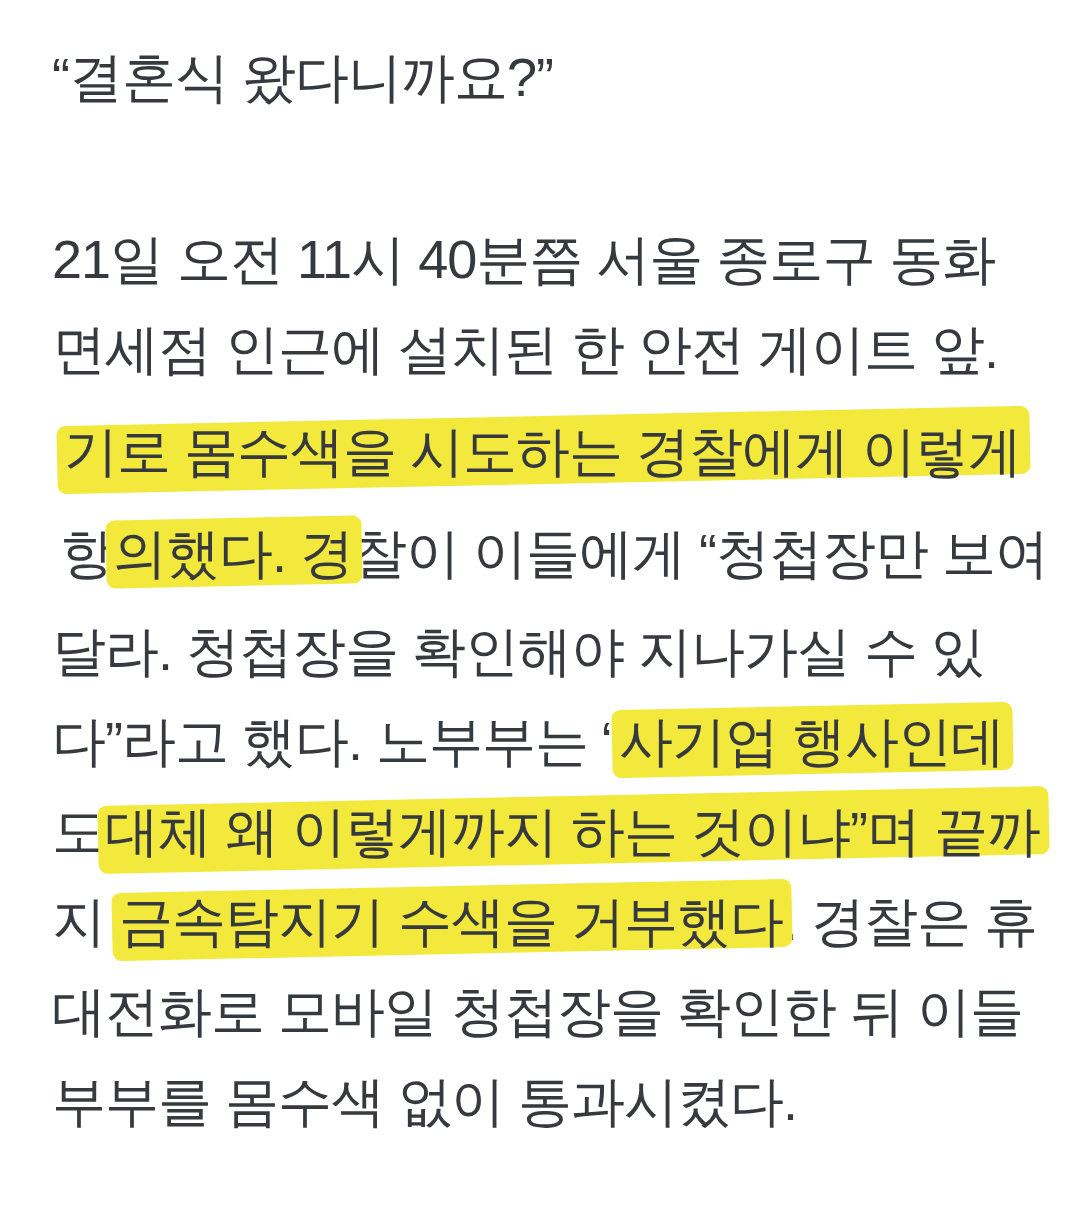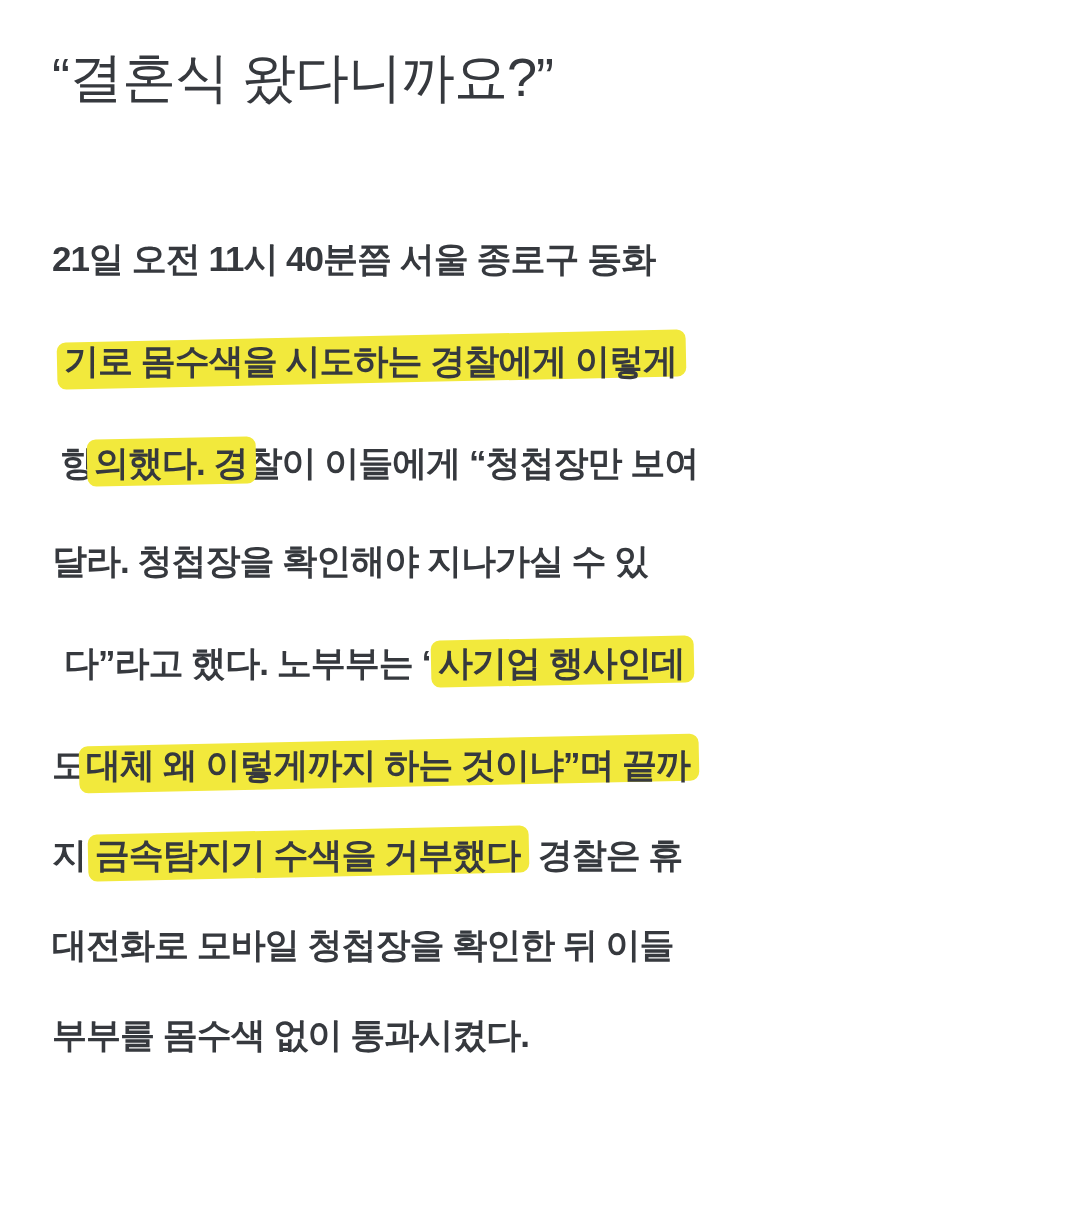--- a/index.html
+++ b/index.html
@@ -24,23 +24,23 @@
     font-size:54px;
     line-height:90px;
     font-weight:500;
     letter-spacing:-1px;
     white-space:nowrap;
   }
   .body-text{
     margin-top:92px;
   }
   .line{
-    font-size:35px;
+    font-size:54px;
     line-height:90px;
-    font-weight:700;
+    font-weight:400;
     letter-spacing:-1px;
     white-space:nowrap;
   }
   
   .hl{
     position:relative;
     z-index:0;
   }
   .hl::before{
     content:"";
@@ -55,22 +55,23 @@
     transform:rotate(-1.2deg);
   }
 </style>
 </head>
 <body>
 
 <main class="article">
   <h1 class="headline">“결혼식 왔다니까요?”</h1>
   <div class="body-text">
       <p class="line" style="margin: 0px;"><span class="">21일 오전 11시 40분쯤 서울 종로구 동화</span></p>
+      <p class="line" style="margin: 0px;"><span class="">면세점 인근에 설치된 한 안전 게이트 앞.</span></p>
       <p class="line" style="margin: 12px;"><span class="hl">기로 몸수색을 시도하는 경찰에게 이렇게</span></p>
       <p class="line" style="margin: 8px;"><span class="">항</span><span class="hl">의했다. 경</span><span class="">찰이 이들에게 “청첩장만 보여</span></p>
       <p class="line" style="margin: 0px;"><span class="">달라. 청첩장을 확인해야 지나가실 수 있</span></p>
-      <p class="line" style="margin: 12px;"><span class="">다”라고 했다. 노부부는 “</span><span class="hl">사기업 행사인데</span></p>
+      <p class="line" style="margin: 0px;"><span class="">다”라고 했다. 노부부는 “</span><span class="hl">사기업 행사인데</span></p>
       <p class="line" style="margin: 0px;"><span class="">도</span><span class="hl">대체 왜 이렇게까지 하는 것이냐”며 끝까</span></p>
       <p class="line" style="margin: 0px;"><span class="">지 </span><span class="hl">금속탐지기 수색을 거부했다</span><span class="">. 경찰은 휴</span></p>
       <p class="line" style="margin: 0px;"><span class="">대전화로 모바일 청첩장을 확인한 뒤 이들</span></p>
       <p class="line" style="margin: 0px;"><span class="">부부를 몸수색 없이 통과시켰다.</span></p>
     </div>
 </main>
 
 </body></html>

